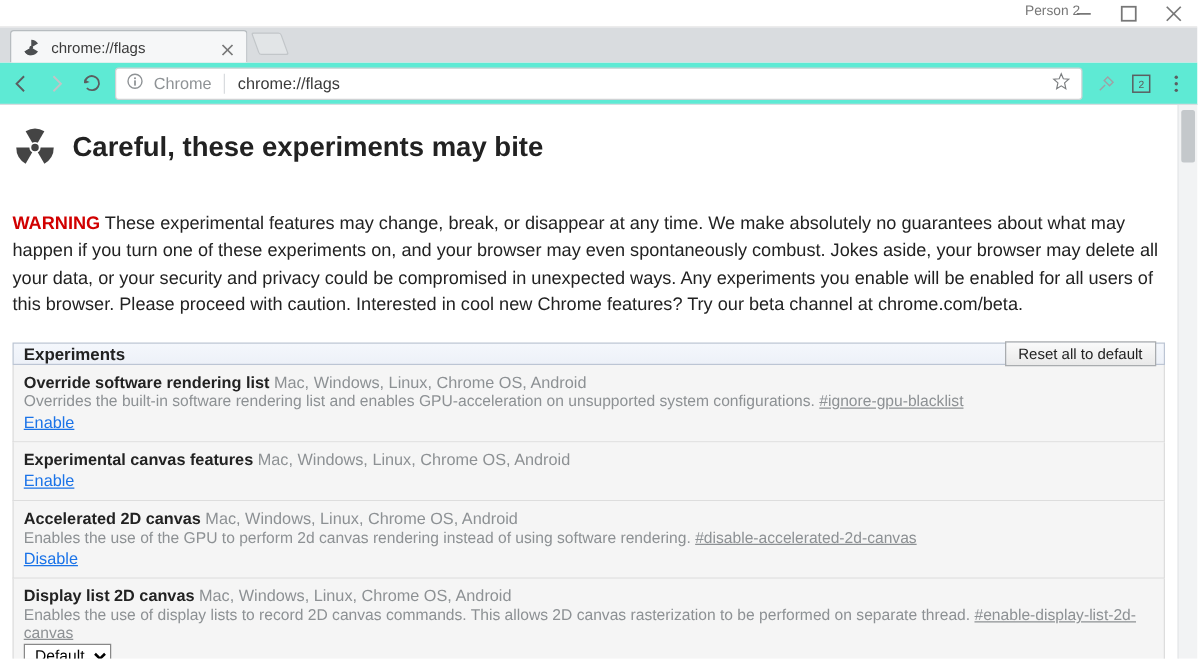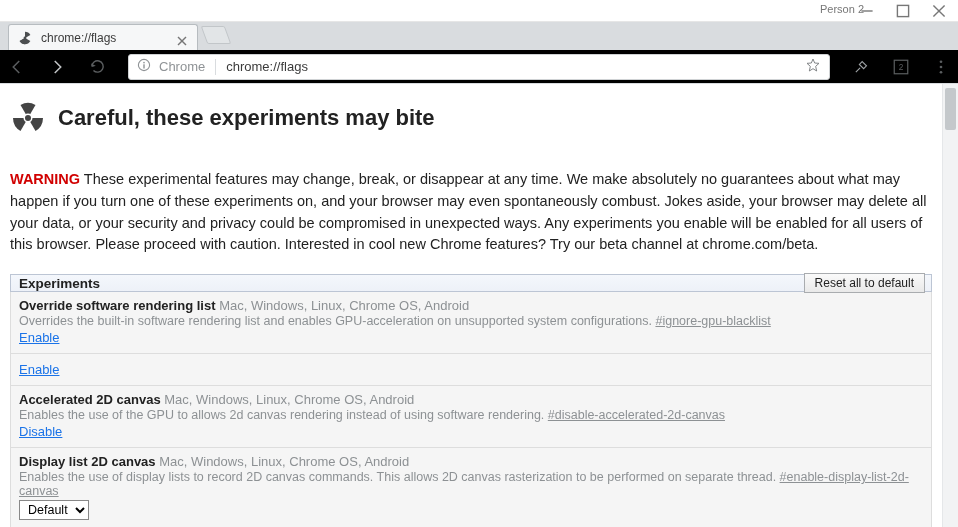--- a/index.html
+++ b/index.html
@@ -11,21 +11,21 @@
 
   
   .tabstrip { height: 28px; background: #d9dcdf; display:flex; align-items:flex-end; padding-left: 8px; position: relative; }
   .tab { height: 26px; background:#f6f7f8; border:1px solid #b7bcc0; border-bottom:none; border-top-left-radius:3px; border-top-right-radius:3px; display:flex; align-items:center; padding:0 8px; gap:8px; min-width:190px; }
   .tab-fav { width:16px; height:16px; display:flex; align-items:center; justify-content:center; }
   .tab-title { font-size: 12px; color:#3b3b3b; flex:1; }
   .tab-close { width:12px; height:12px; color:#777; }
   .newtab-shape { width:24px; height:18px; background:#e2e5e7; margin-left:6px; border:1px solid #c2c6c9; transform: skewX(20deg); border-radius:2px; align-self:center; margin-bottom:2px;}
 
   
-  .toolbar { height: 34px; background:#000000; border-bottom:1px solid #d9dcdf; display:flex; align-items:center; padding:0 8px; gap:22px; }
+  .toolbar { height: 34px; background:#5eead4; border-bottom:1px solid #d9dcdf; display:flex; align-items:center; padding:0 8px; gap:10px; }
   .nav-icon { width:18px; height:18px; color:#5b5e60; display:flex; align-items:center; justify-content:center; }
   .nav-icon.disabled { color:#c1c4c6; }
   .omnibox { flex:1; height:26px; border:1px solid #cfd2d4; border-radius:3px; background:#fff; display:flex; align-items:center; padding:0 8px; gap:8px; font-size:13px; color:#555; }
   .omnibox .scheme { color:#8f9396; }
   .omnibox .sep { width:1px; height:16px; background:#d9dcdf; margin: 0 2px;}
   .omnibox .url { color:#3b3b3b; }
   .omnibox .star { margin-left:auto; color:#7a7d7f; }
   .tool-icon { width:18px; height:18px; color:#5b5e60; display:flex; align-items:center; justify-content:center; }
 
   
@@ -188,30 +188,34 @@
         <span class="flag-name">Override software rendering list</span>
         <span class="flag-plat">Mac, Windows, Linux, Chrome OS, Android</span>
       </div>
       <div class="flag-desc">
         <span>Overrides the built-in software rendering list and enables GPU-acceleration on unsupported system configurations. </span><span class="flag-tag">#ignore-gpu-blacklist</span>
       </div>
       <div class="flag-action"><a>Enable</a></div>
     </div>
 
     <div class="flag-row">
+      <div class="flag-title-line">
+        <span class="flag-name">Experimental canvas features</span>
+        <span class="flag-plat">Mac, Windows, Linux, Chrome OS, Android</span>
+      </div>
       <div class="flag-action"><a>Enable</a></div>
     </div>
 
     <div class="flag-row">
       <div class="flag-title-line">
         <span class="flag-name">Accelerated 2D canvas</span>
         <span class="flag-plat">Mac, Windows, Linux, Chrome OS, Android</span>
       </div>
       <div class="flag-desc">
-        <span>Enables the use of the GPU to allows 2d canvas rendering instead of using software rendering. </span><span class="flag-tag">#disable-accelerated-2d-canvas</span>
+        <span>Enables the use of the GPU to perform 2d canvas rendering instead of using software rendering. </span><span class="flag-tag">#disable-accelerated-2d-canvas</span>
       </div>
       <div class="flag-action"><a>Disable</a></div>
     </div>
 
     <div class="flag-row">
       <div class="flag-title-line">
         <span class="flag-name">Display list 2D canvas</span>
         <span class="flag-plat">Mac, Windows, Linux, Chrome OS, Android</span>
       </div>
       <div class="flag-desc">

